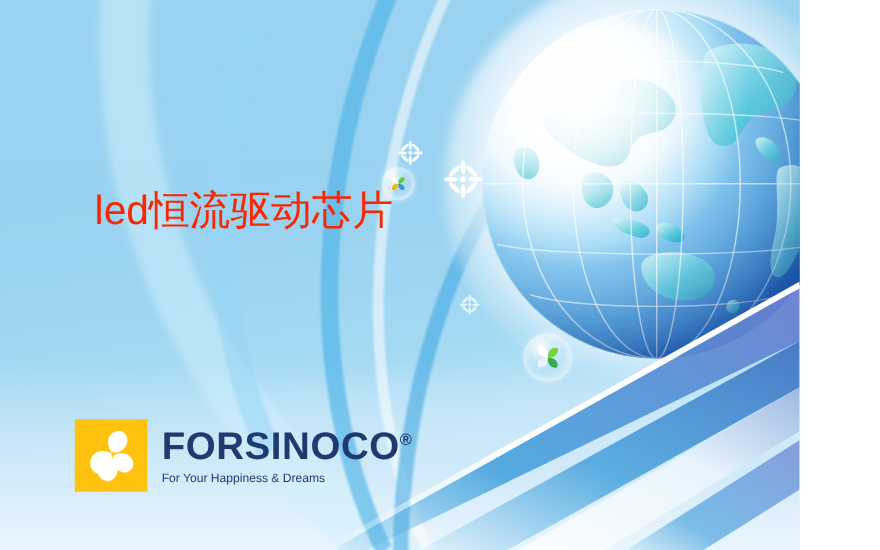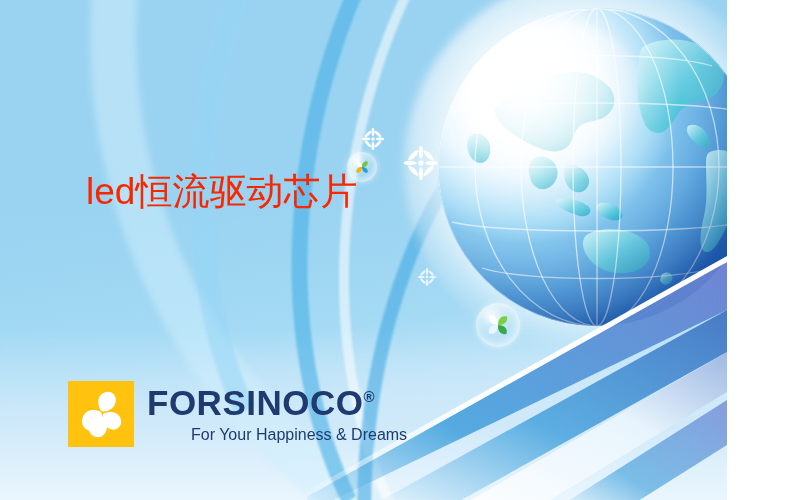--- a/index.html
+++ b/index.html
@@ -188,25 +188,24 @@
     line-height: 1;
     white-space: nowrap;
   }
   .logo-name sup {
     font-size: 15px;
     vertical-align: super;
     font-weight: bold;
   }
   .logo-tag {
     color: #1f3a6e;
-    font-size: 16px;
+    font-size: 11px;
     line-height: 1;
     margin-top: 7px;
     white-space: nowrap;
-    margin-left: 44px;
   }
 </style>
 </head>
 <body>
 
 <div id="banner">
 
   <div class="bg-layer sky-top"></div>
   <div class="bg-layer sky-bottom"></div>
 

